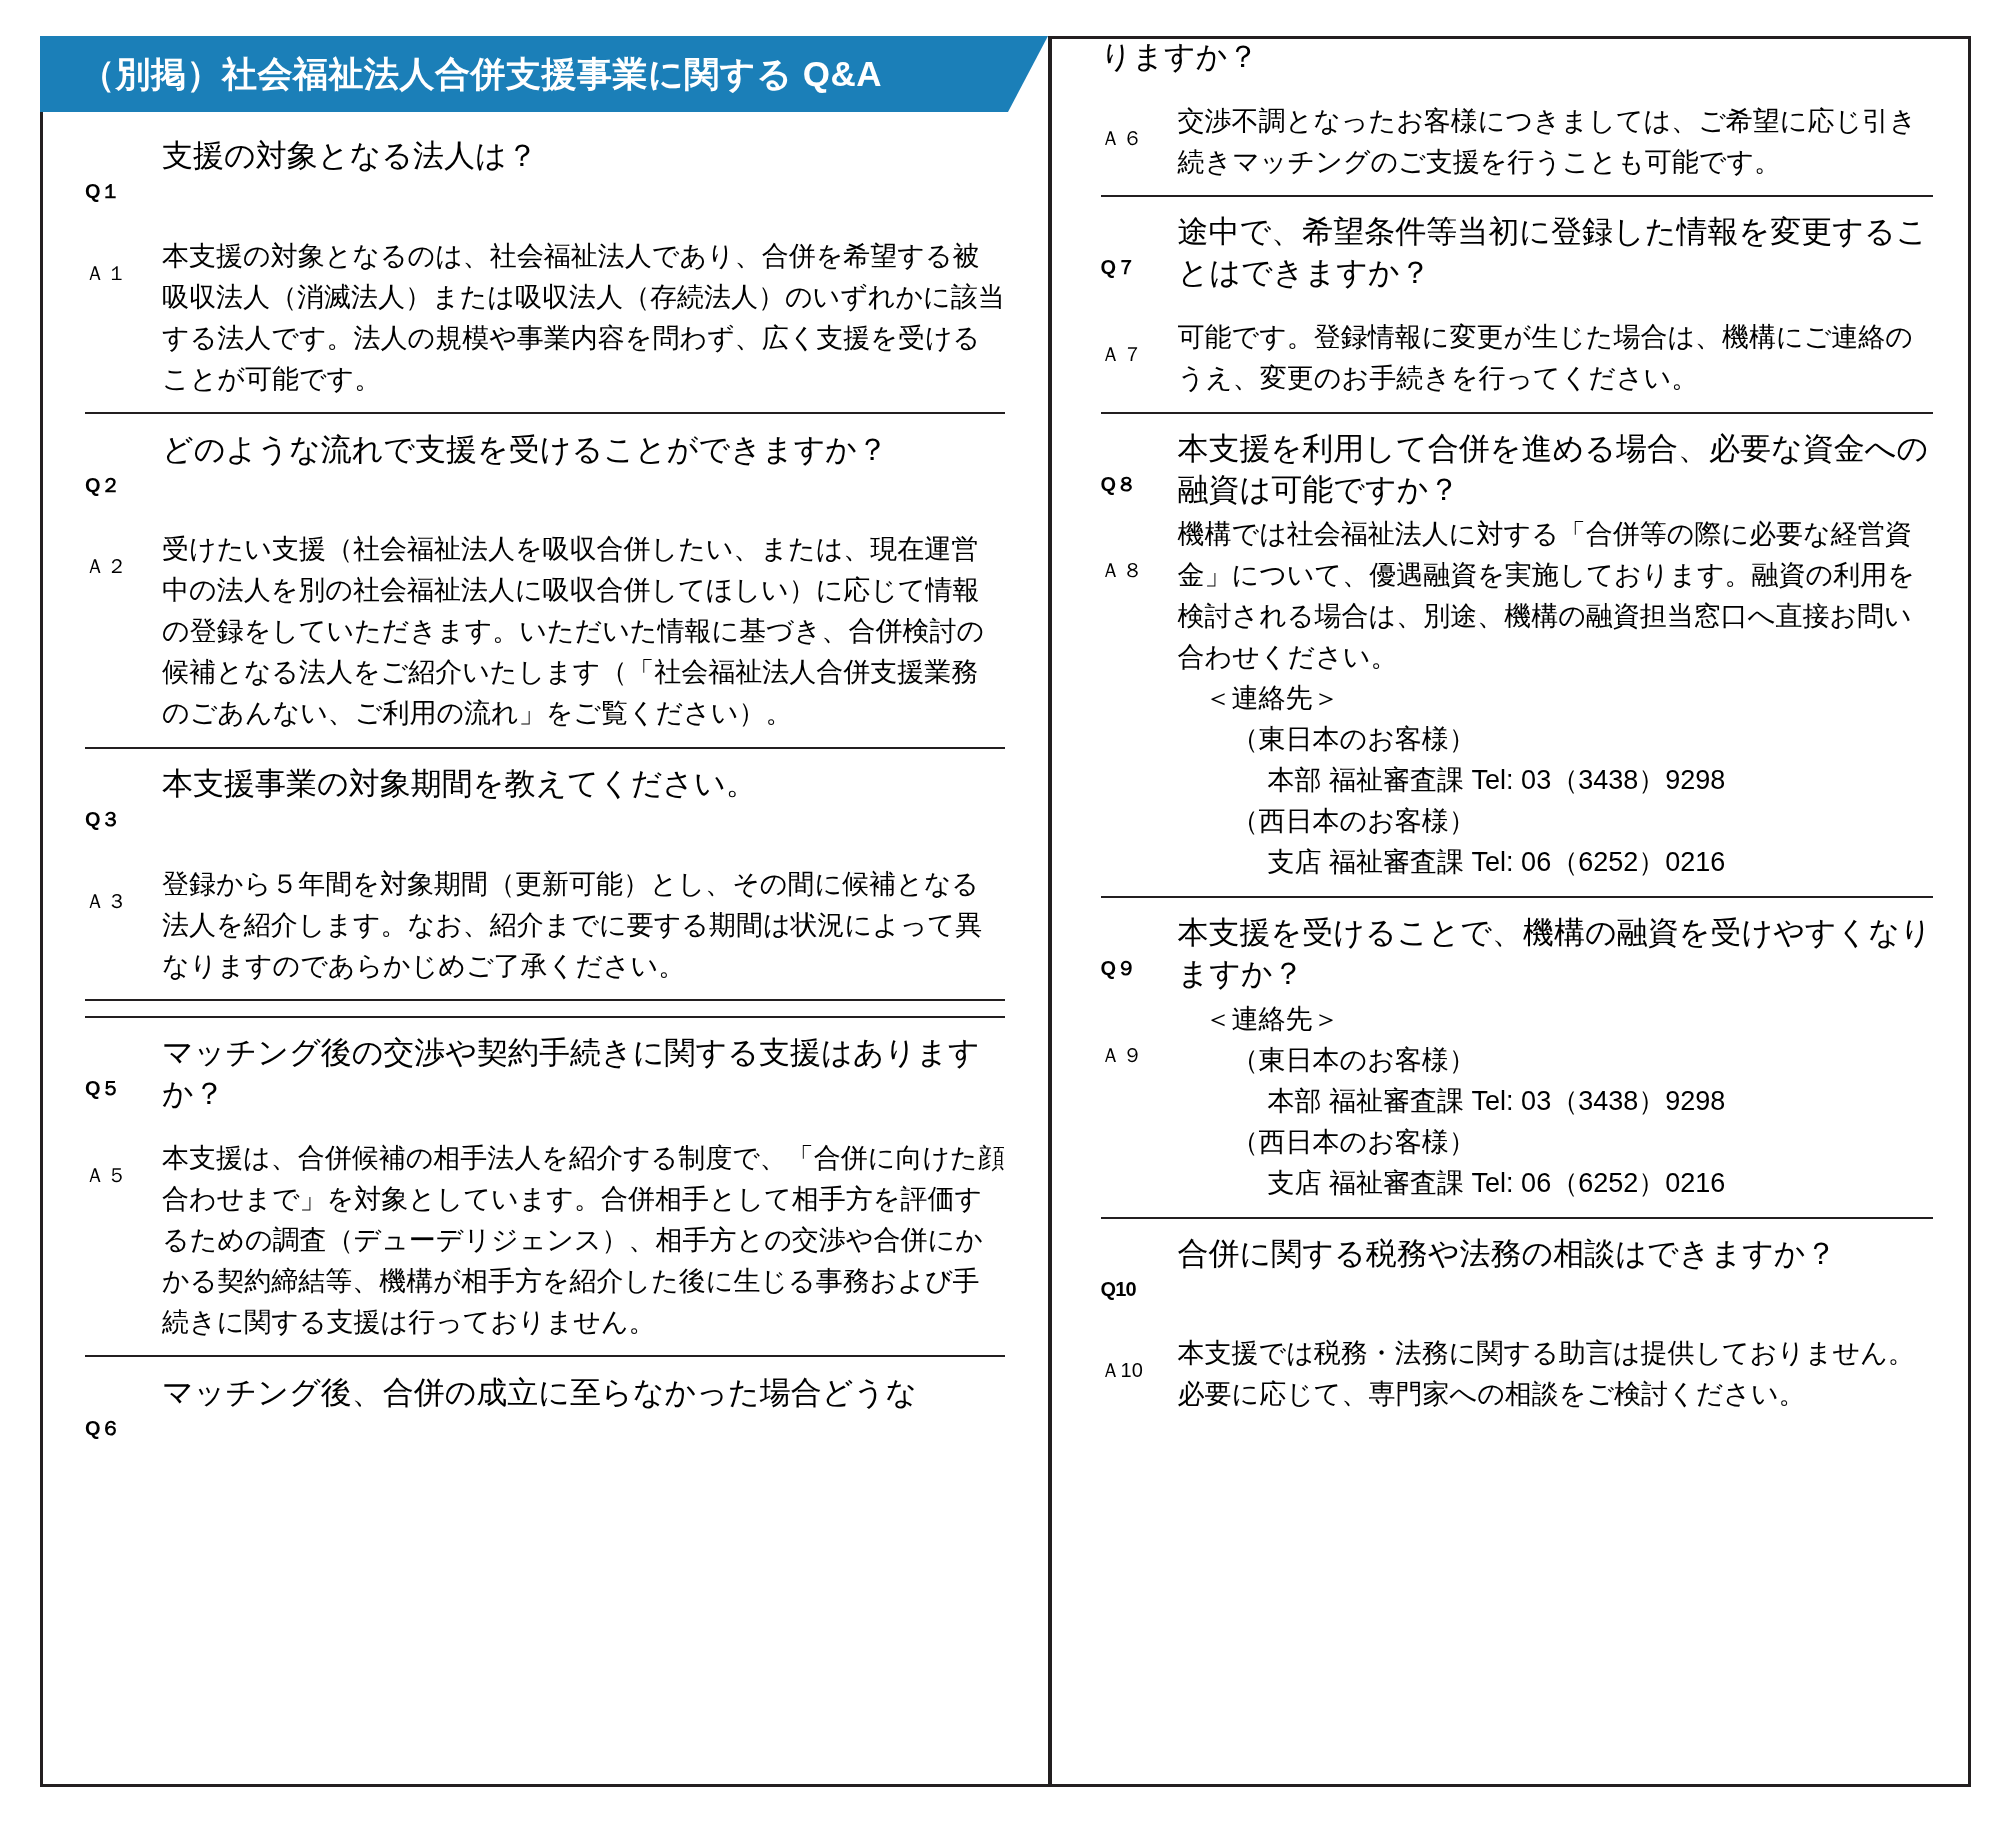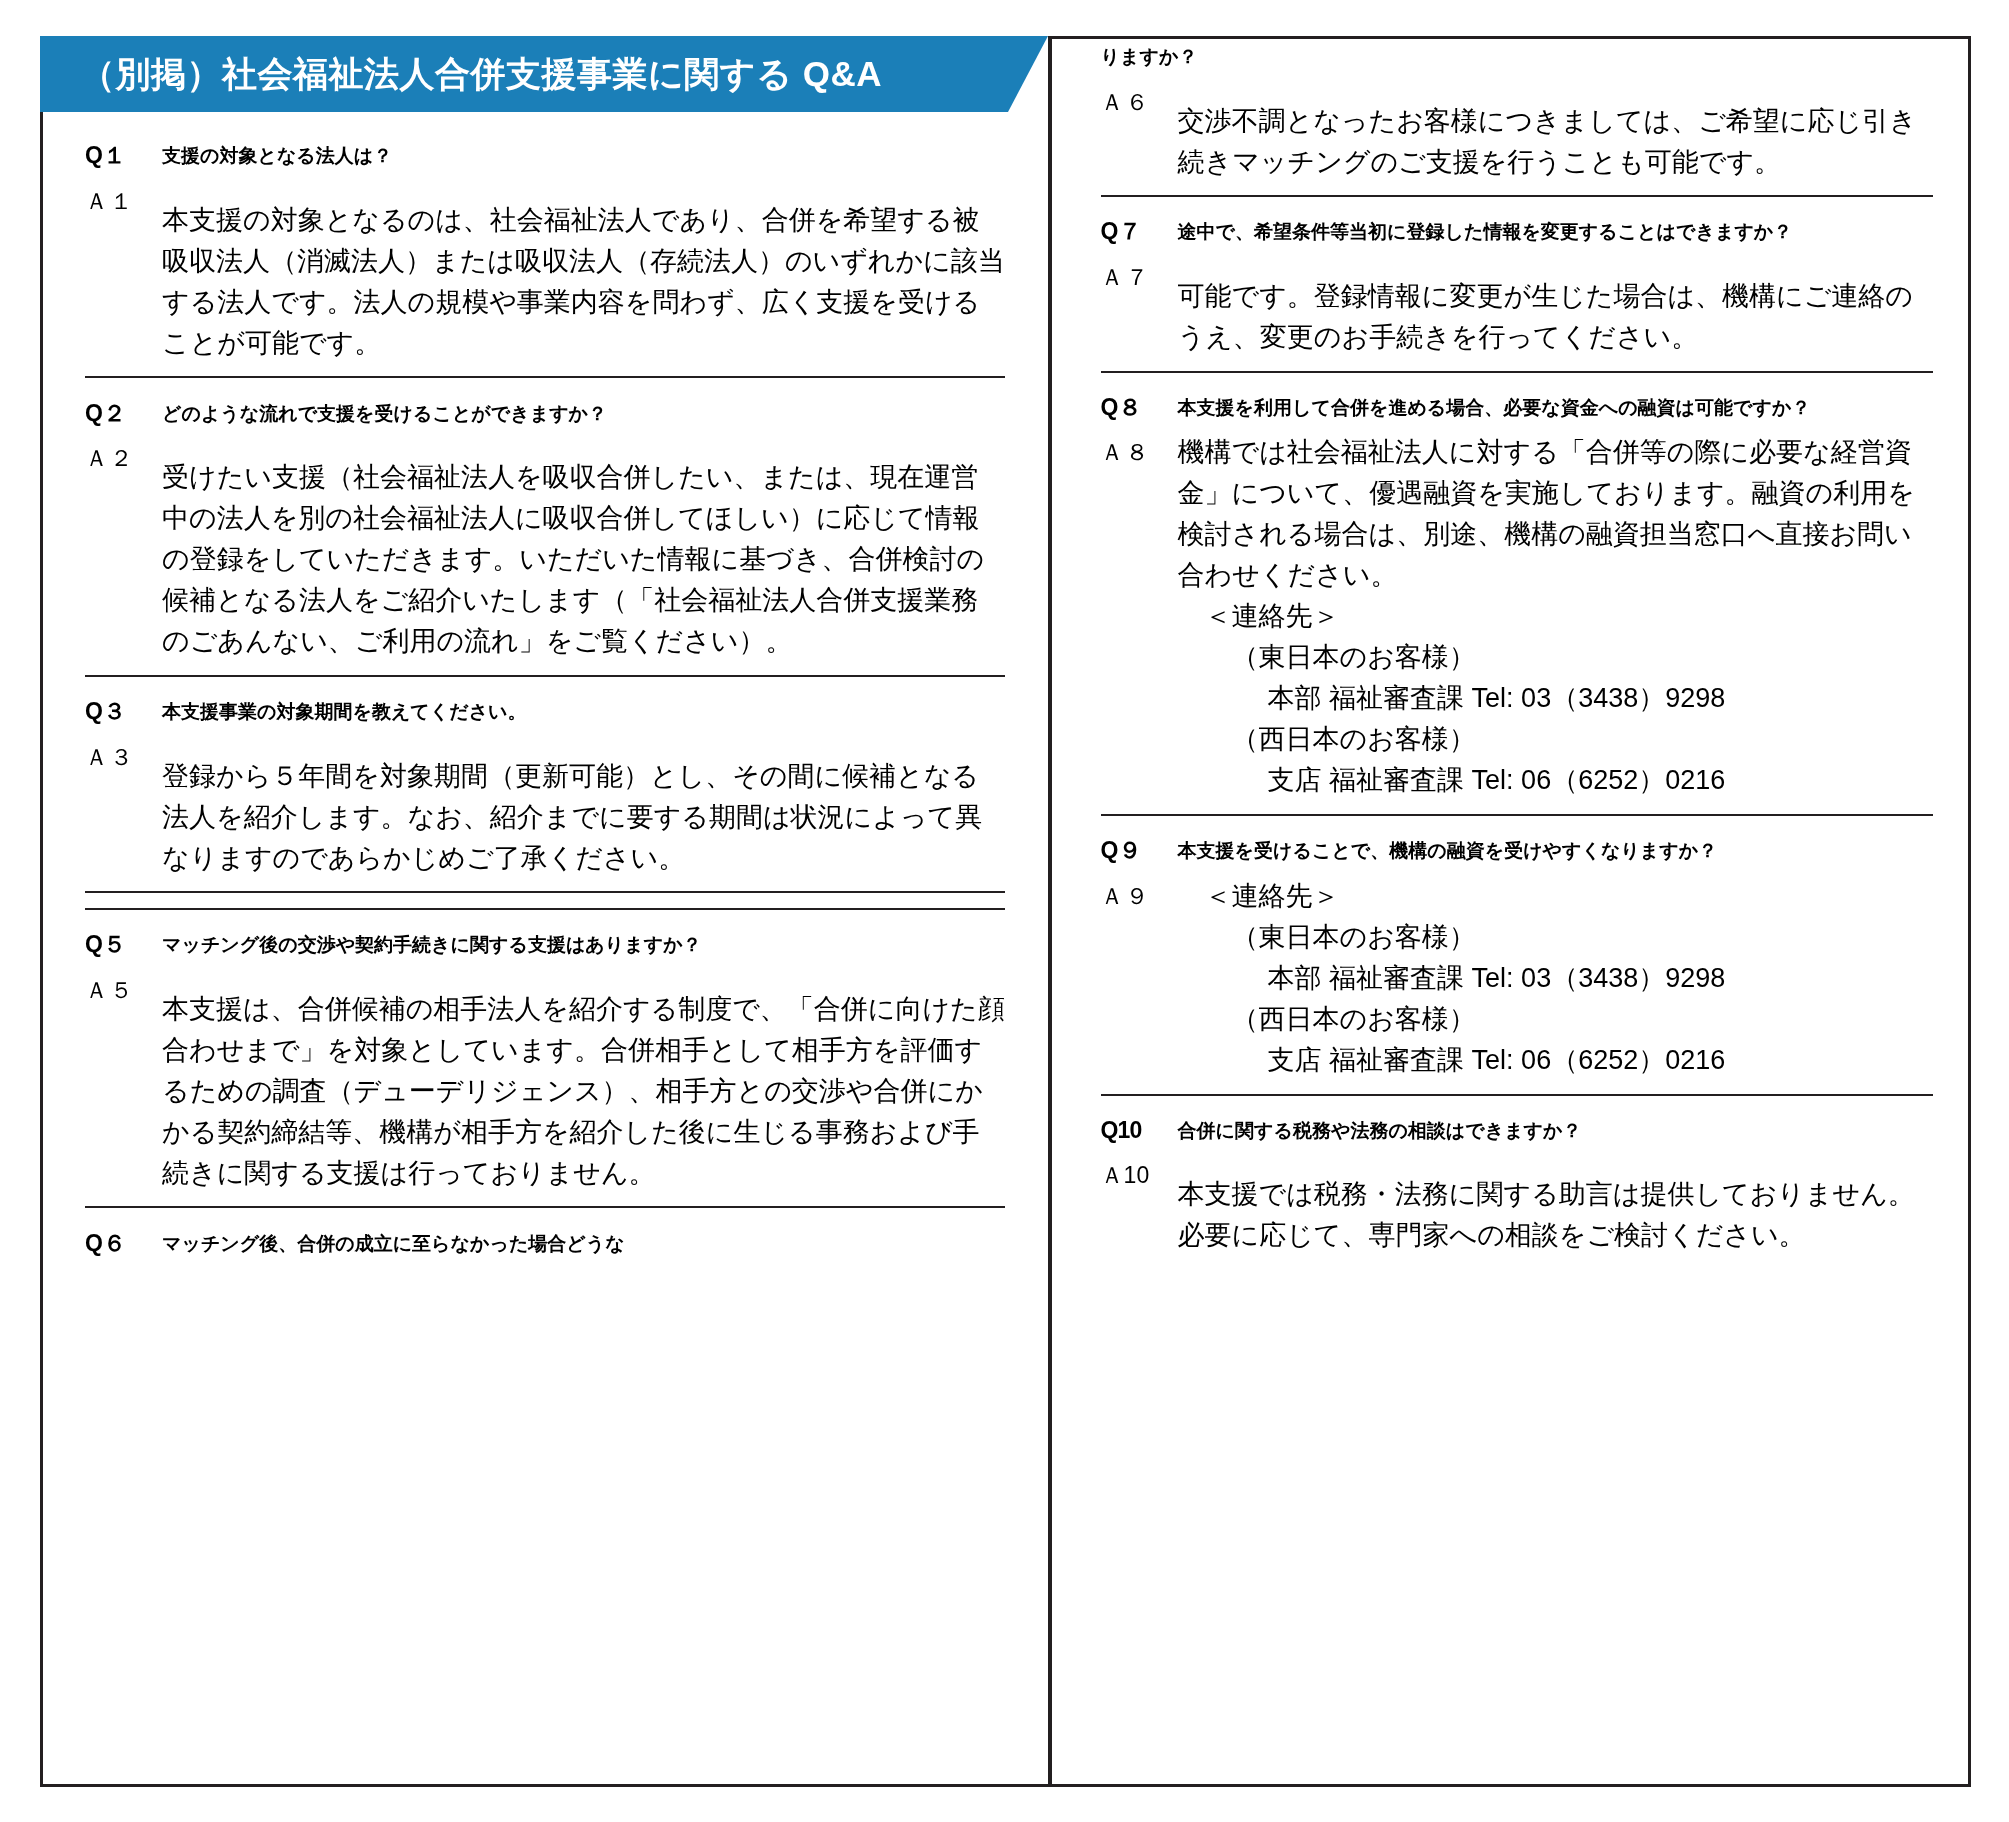--- a/index.html
+++ b/index.html
@@ -103,40 +103,41 @@
   .qa-row {
     display: flex;
     flex-direction: row;
     align-items: flex-start;
   }
   .q-row {
     margin-bottom: 4.5px;
   }
   .label {
     flex: 0 0 auto;
-    font-size: 23px;
+    font-size: 20px;
     line-height: 41px;
     white-space: nowrap;
+    margin-top: 36px;
   }
   .q-label {
     font-weight: bold;
     width: 77px;
   }
   .q-label-wide {
     font-weight: bold;
     width: 77px;
     letter-spacing: -0.9px;
   }
   .a-label {
     width: 77px;
     letter-spacing: 1.8px;
   }
   .q-text {
-    font-size: 19px;
-    font-weight: bold;
+    font-size: 31px;
+    font-weight: normal;
     line-height: 41px;
     letter-spacing: 0px;
   }
   .a-text {
     font-size: 27px;
     line-height: 41px;
     letter-spacing: 0px;
     margin-top: 19px;
   }
   .indent1 {

